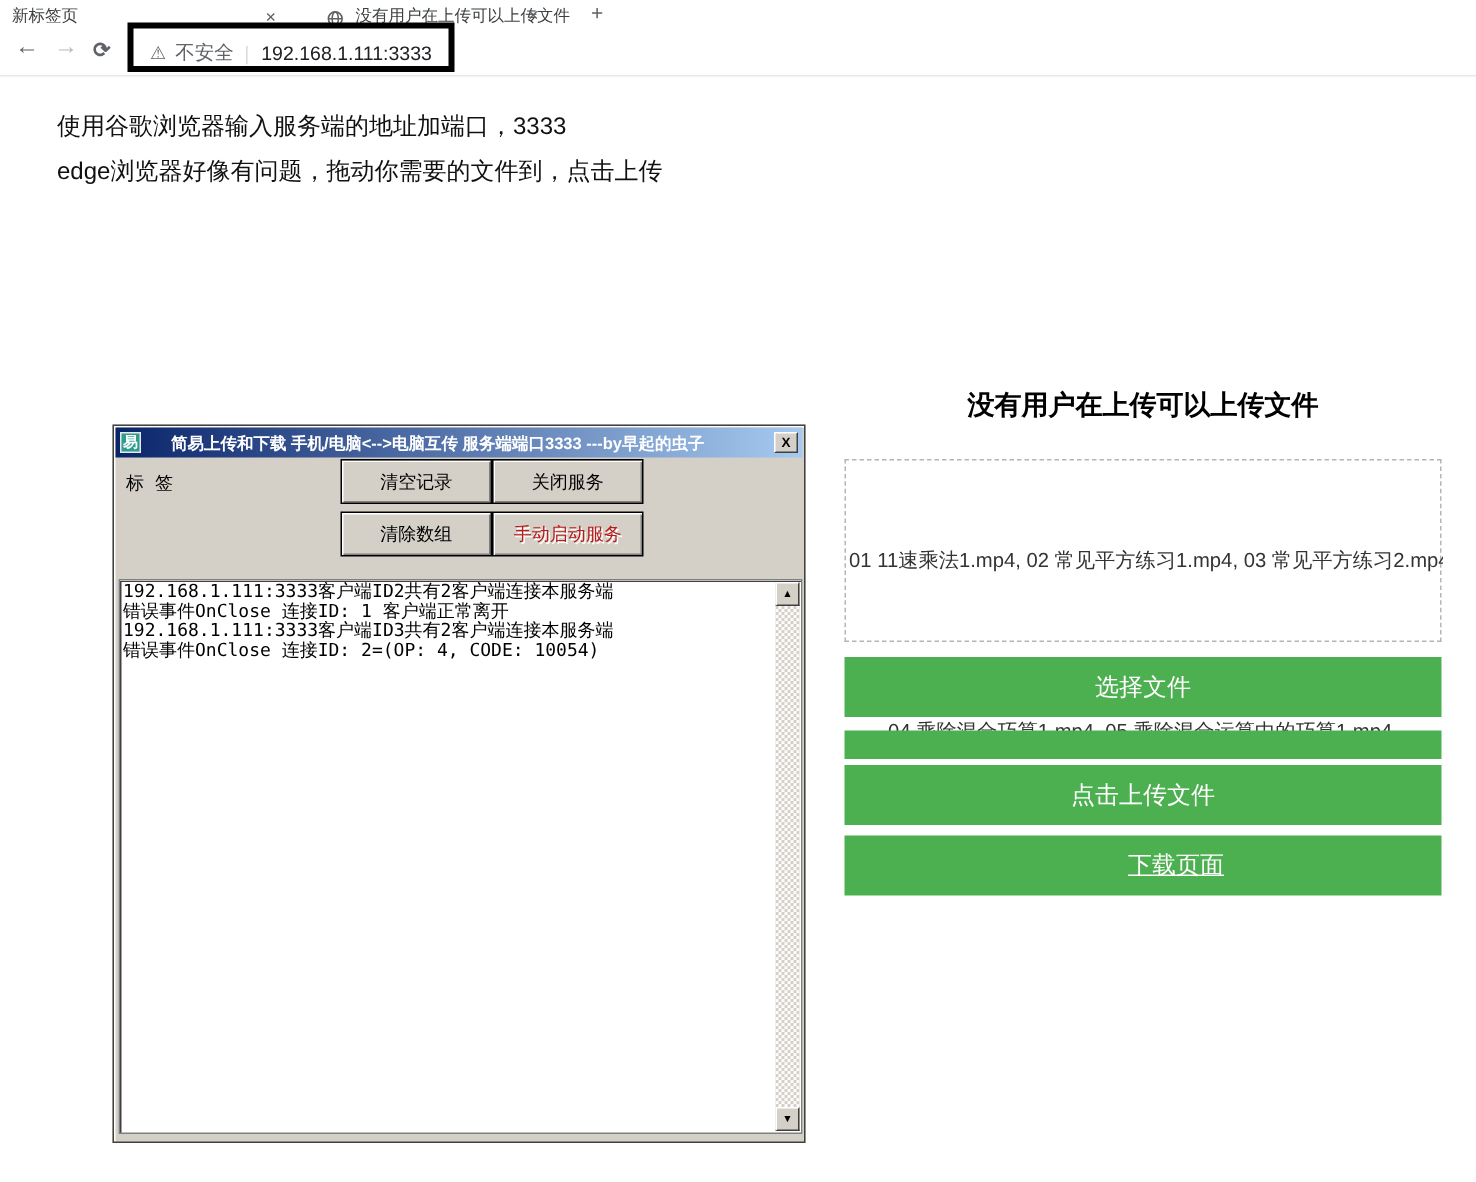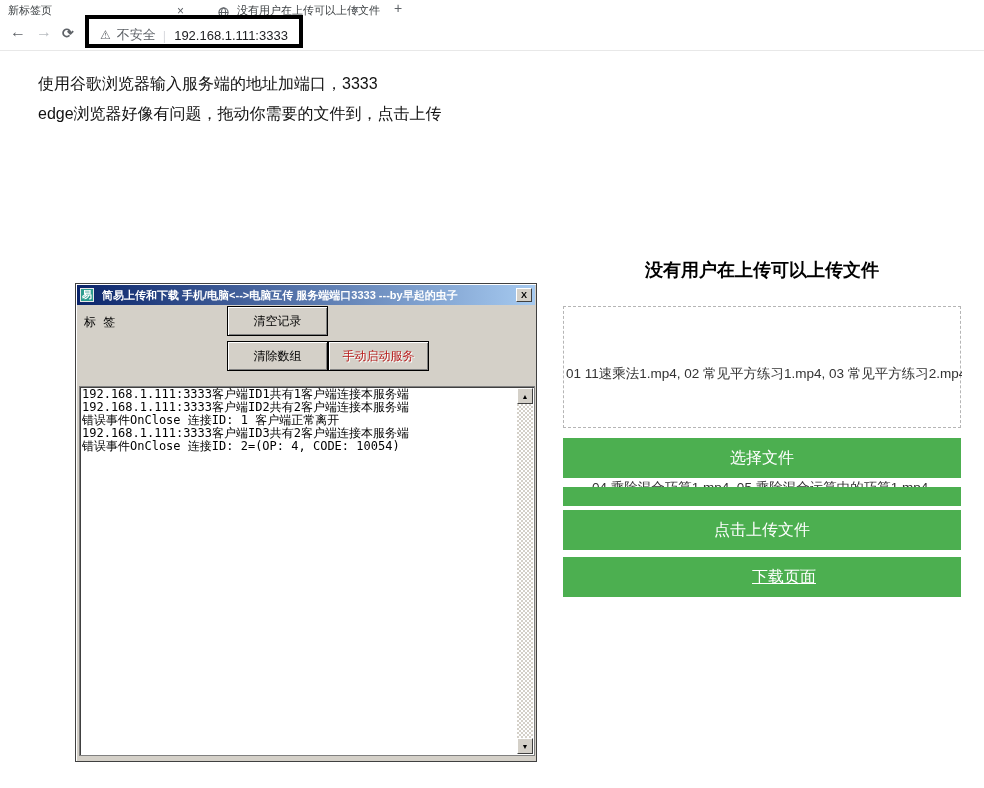--- a/index.html
+++ b/index.html
@@ -29,21 +29,21 @@
 
   
   .intro { position:absolute; left:38px; font-size:16px; color:#111;text-align:center; }
   .intro1 { top:74px; }
   .intro2 { top:104px; }
 
   
   .appwin { position:absolute; left:75px; top:283px; width:462px; height:479px; background:#d4d0c8; border:1px solid #404040; box-shadow: inset 1px 1px 0 #fff; }
   .titlebar { position:absolute; left:1px; top:1px; right:1px; height:20px; background:linear-gradient(to right,#0a246a,#a6caf0); display:flex; align-items:center; padding:0 3px; }
   .app-ico { width:14px; height:14px; background:#2e9d8f; border:1px solid #e8e8e8; color:#fff; font-size:10px; font-weight:bold; display:flex; align-items:center; justify-content:center; flex:0 0 auto; }
-  .titlebar-text { color:#fff; font-size:11px; font-weight:bold; margin-left:8px; white-space:nowrap; overflow:hidden; flex:1; }
+  .titlebar-text { color:#fff; font-size:11px; font-weight:bold; margin-left:20px; white-space:nowrap; overflow:hidden; flex:1; }
   .win-close { width:16px; height:14px; background:#d4d0c8; border:1px solid; border-color:#fff #404040 #404040 #fff; font-size:9px; font-weight:bold; color:#000; display:flex; align-items:center; justify-content:center; cursor:pointer; flex:0 0 auto; }
 
   .tag-label { position:absolute; left:8px; top:30px; font-size:12px; color:#000; letter-spacing:2px; }
 
   .btn-classic { position:absolute; width:101px; height:30px; background:#d4d0c8; border:1px solid #000; box-shadow: inset 1px 1px 0 #fff, inset -1px -1px 0 #808080; font-size:12px; color:#000; display:flex; align-items:center; justify-content:center; cursor:pointer; font-family:"Liberation Sans", sans-serif; }
   .btn-r1c1 { left:151px; top:22px; }
   .btn-r1c2 { left:252px; top:22px; }
   .btn-r2c1 { left:151px; top:57px; }
   .btn-r2c2 { left:252px; top:57px; }
   .btn-disabled { color:#b91c1c; text-shadow:1px 1px 0 #fff; cursor:default; }
@@ -108,26 +108,26 @@
 
 <div class="appwin">
   <div class="titlebar">
     <span class="app-ico">易</span>
     <span class="titlebar-text">简易上传和下载 手机/电脑&lt;--&gt;电脑互传 服务端端口3333 ---by早起的虫子</span>
     <span class="win-close">X</span>
   </div>
   <span class="tag-label">标 签</span>
 
   <div class="btn-classic btn-r1c1">清空记录</div>
+  <div class="btn-classic btn-r1c2">关闭服务</div>
   <div class="btn-classic btn-r2c1">清除数组</div>
   <div class="btn-classic btn-r2c2 btn-disabled">手动启动服务</div>
 
   <div class="logbox">
     <div class="logtext">
-      <div>192.168.1.111:3333客户端ID1共有1客户端连接本服务端</div>
       <div>192.168.1.111:3333客户端ID2共有2客户端连接本服务端</div>
       <div>错误事件OnClose 连接ID: 1 客户端正常离开</div>
       <div>192.168.1.111:3333客户端ID3共有2客户端连接本服务端</div>
       <div>错误事件OnClose 连接ID: 2=(OP: 4, CODE: 10054)</div>
     </div>
     <div class="vscroll">
       <div class="scroll-btn scroll-up">▲</div>
       <div class="scroll-btn scroll-down">▼</div>
     </div>
   </div>

